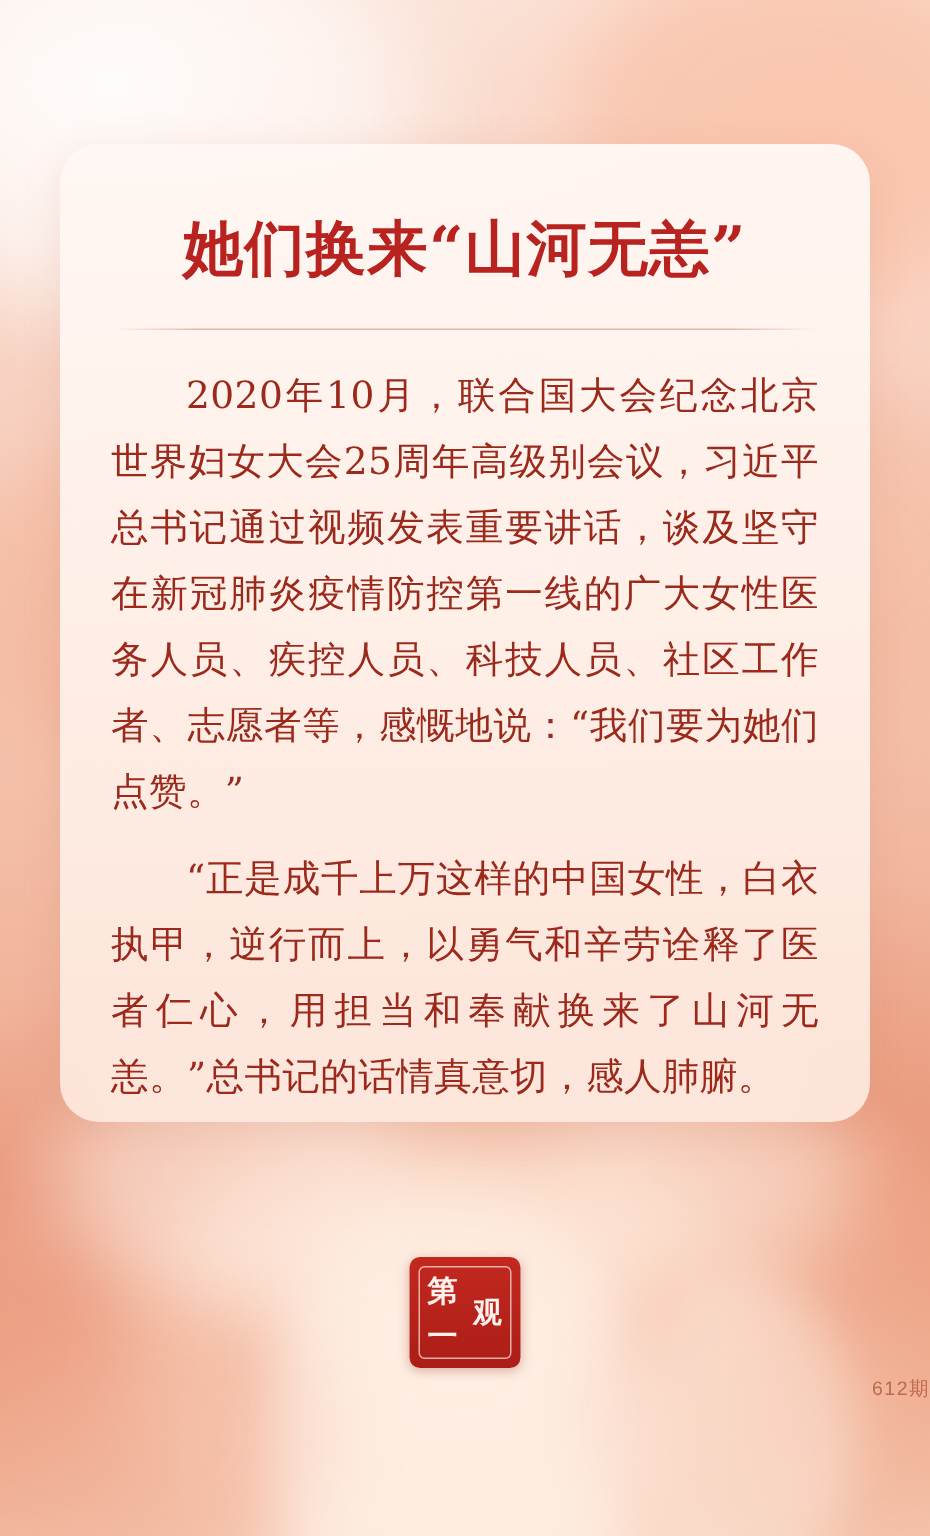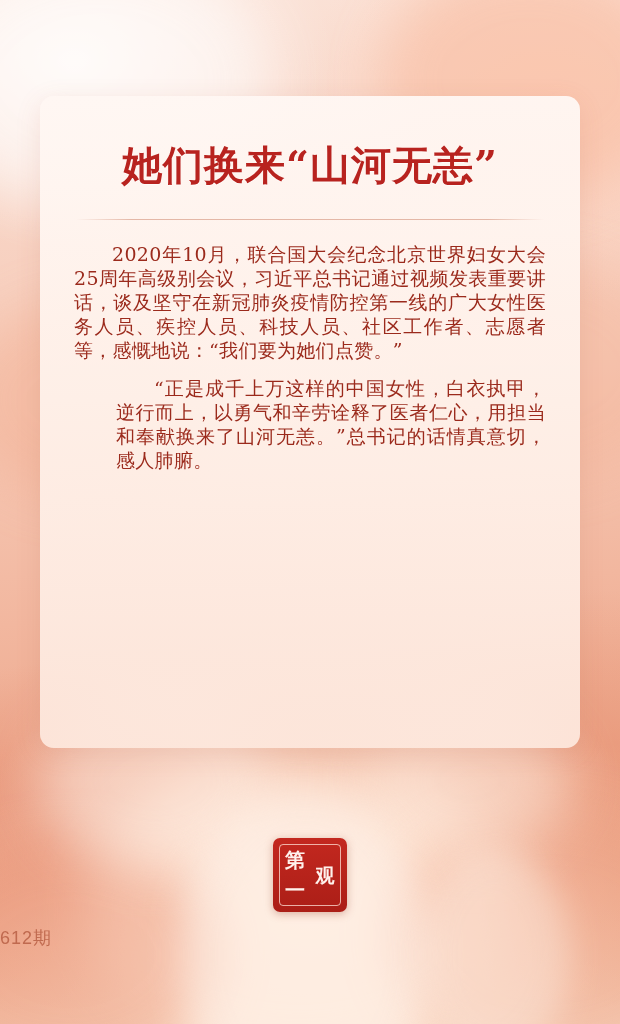--- a/index.html
+++ b/index.html
@@ -47,21 +47,21 @@
   .p9 { width: 200px; height: 160px; right: 50px; top: 700px; background: rgba(255,240,230,0.75); }
   .p10 { width: 250px; height: 330px; left: 180px; top: 790px; background: rgba(255,248,242,0.85); filter: blur(18px); }
   .p11 { width: 150px; height: 210px; left: 420px; top: 850px; background: rgba(255,246,238,0.7); filter: blur(16px); }
 
   .card {
     position: absolute;
     left: 40px;
     top: 96px;
     width: 540px;
     height: 652px;
-    border-radius: 14px;
+    border-radius: 26px;
     background: linear-gradient(180deg, rgba(255,247,243,0.96) 0%, rgba(255,242,235,0.95) 45%, rgba(253,231,220,0.94) 100%);
     box-shadow: 0 6px 26px rgba(186,96,66,0.13);
     box-sizing: border-box;
     padding: 28px 34px 20px 34px;
   }
 
   .title {
     margin: 14px 0 0 0;
     text-align: center;
     font-family: "DejaVu Serif", "Liberation Serif", serif;
@@ -77,31 +77,31 @@
     margin: 26px auto 0 auto;
     width: 468px;
     height: 1px;
     background: linear-gradient(90deg, rgba(214,150,125,0) 0%, rgba(206,134,108,0.55) 12%, rgba(206,134,108,0.55) 88%, rgba(214,150,125,0) 100%);
   }
 
   .body-text {
     margin-top: 22px;
     color: #9b2a1c;
     font-family: "DejaVu Serif", "Liberation Serif", serif;
-    font-size: 19px;
-    line-height: 24px;
+    font-size: 25px;
+    line-height: 44px;
     letter-spacing: 0.3px;
     text-align: justify;
     text-justify: inter-ideograph;
   }
   .body-text p {
     margin: 0 0 14px 0;
     text-indent: 2em;
   }
-  .body-text p:last-child { margin-bottom: 0; margin-left: 42px; }
+  .body-text p:last-child { margin-bottom: 0; }
 
   .seal-wrap {
     position: absolute;
     left: 0;
     right: 0;
     top: 838px;
     text-align: center;
   }
   .seal {
     display: inline-block;
@@ -129,24 +129,24 @@
     display: flex;
     align-items: center;
     justify-content: center;
     line-height: 1;
   }
   .seal-ch.s1 { grid-column: 1; grid-row: 1; }
   .seal-ch.s2 { grid-column: 2; grid-row: 1 / span 2; font-size: 19px; }
   .seal-ch.s3 { grid-column: 1; grid-row: 2; }
 
   .issue {
-    margin-top: 10px;
-    text-align: left;
+    margin-top: 0;
+    text-align: right;
     color: #c06a4f;
-    font-size: 18px;
+    font-size: 13px;
     font-family: "Liberation Sans", sans-serif;
     letter-spacing: 1px;
   }
 </style>
 </head>
 <body>
 
 <div class="poster">
 
   <div class="petal p1"></div>

